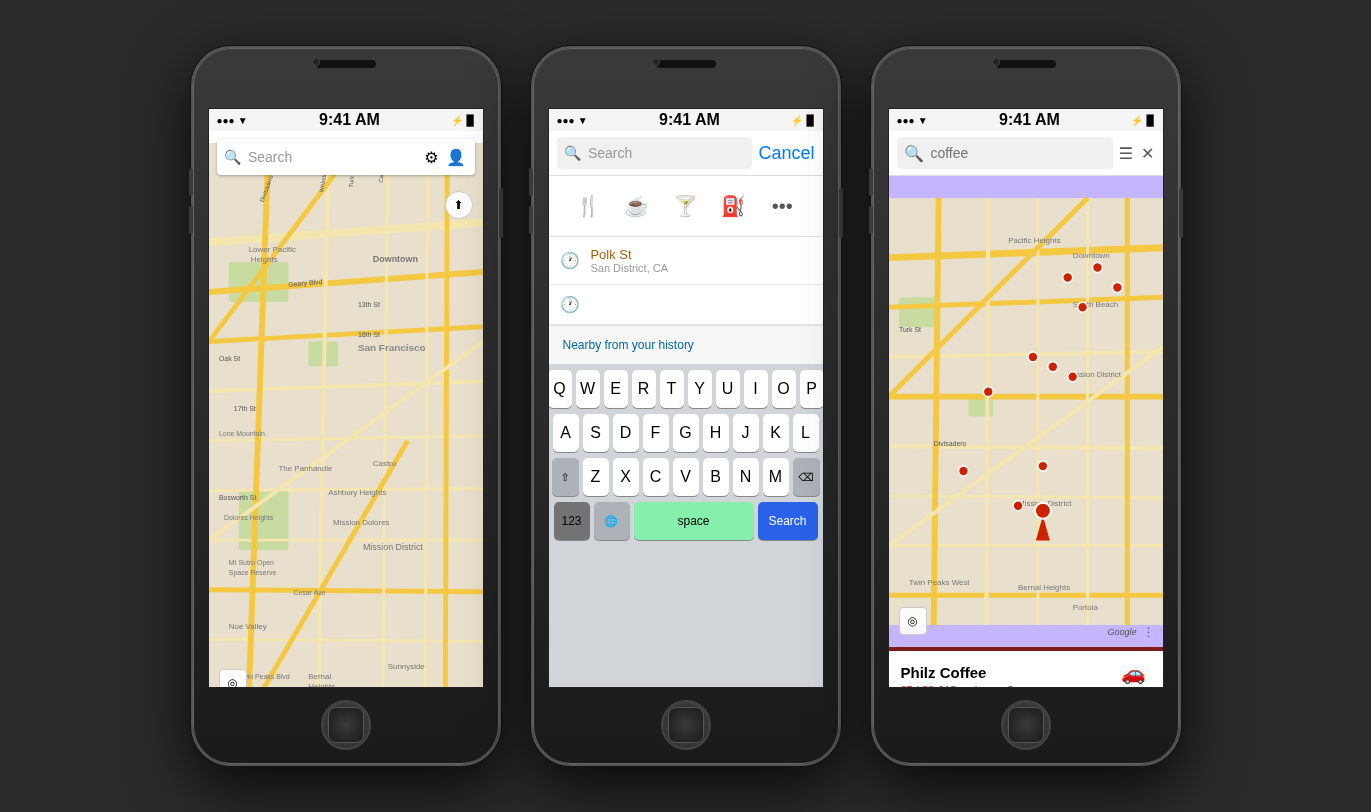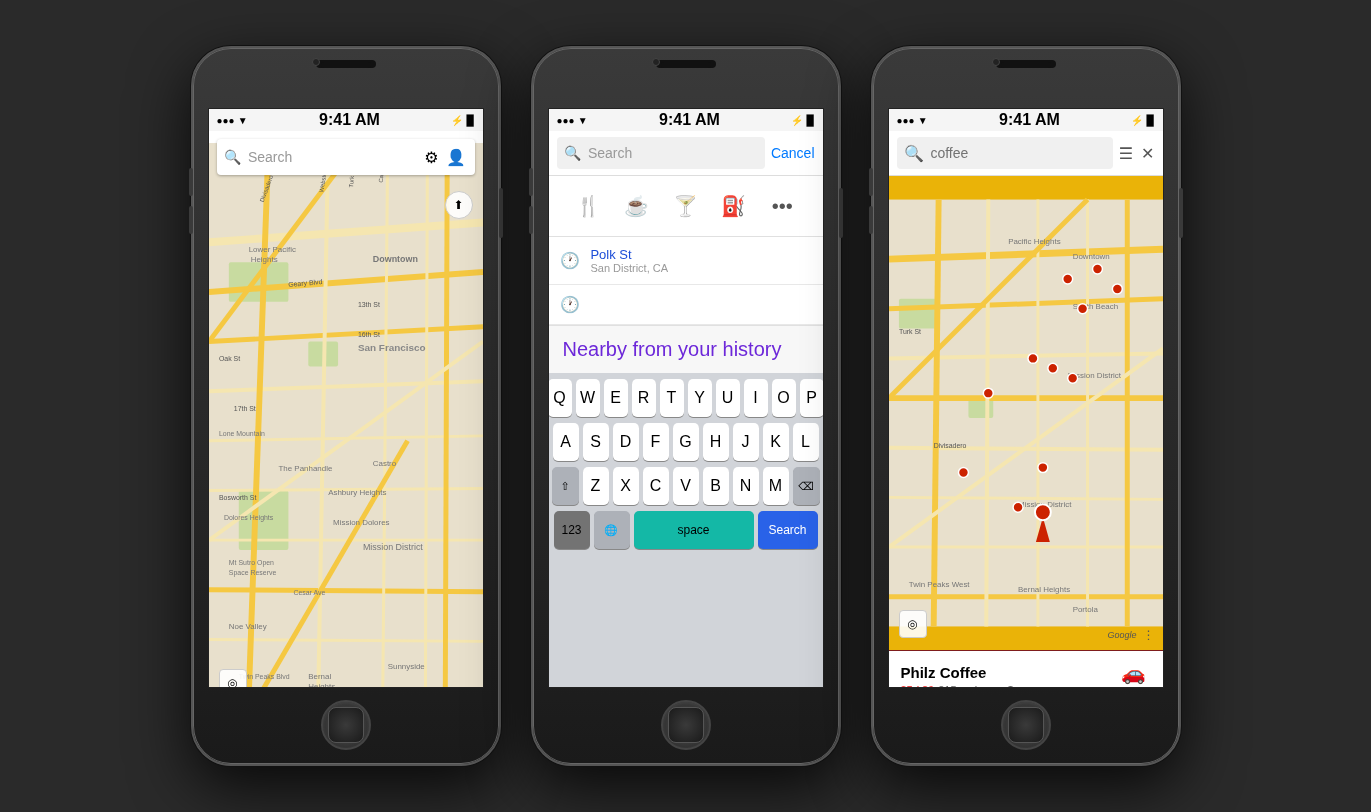--- a/index.html
+++ b/index.html
@@ -217,21 +217,21 @@
       flex: 1;
       height: 32px;
       background: #f0f0f0;
       border-radius: 4px;
       display: flex;
       align-items: center;
       padding: 0 8px;
       gap: 6px;
     }
     .search-field-text { color: #999; font-size: 14px; }
-    .cancel-btn { color: #007AFF; font-size: 14px; }
+    .cancel-btn { color: #007AFF; font-size: 18px; }
     .category-icons {
       display: flex;
       justify-content: space-around;
       padding: 12px 16px;
       border-bottom: 1px solid #e0e0e0;
     }
     .cat-icon {
       width: 36px;
       height: 36px;
       display: flex;
@@ -242,26 +242,26 @@
     }
     .history-items { flex: 0 0 auto; }
     .history-item {
       display: flex;
       align-items: center;
       padding: 10px 12px;
       border-bottom: 1px solid #e8e8e8;
       gap: 10px;
     }
     .history-icon { font-size: 16px; color: #999; }
-    .history-text h4 { font-size: 13px; color: #1d4ed8; font-weight: normal; }
+    .history-text h4 { font-size: 13px; color: #a16207; font-weight: normal; }
     .history-text p { font-size: 11px; color: #999; }
     .nearby-label {
       padding: 12px 14px;
-      font-size: 20px;
-      color: #6d28d9;
+      font-size: 12px;
+      color: #0369a1;
       background: #f7f7f7;
       border-top: 1px solid #e0e0e0;
     }
 
     
     .keyboard {
       background: #d1d4d9;
       padding: 6px 3px 4px;
       flex: 1;
     }
@@ -287,21 +287,21 @@
       max-width: 26px;
       cursor: pointer;
     }
     .key-special {
       background: #adb1b8;
       color: #000;
       font-size: 11px;
       max-width: 36px;
     }
     .key-space {
-      background: #14b8a6;
+      background: #86efac;
       max-width: 120px;
       font-size: 12px;
     }
     .key-search {
       background: #2962E8;
       color: #fff;
       max-width: 60px;
       font-size: 12px;
     }
     .key-delete {
@@ -353,42 +353,42 @@
     .coffee-list-icon { color: #555; font-size: 16px; }
     .coffee-close { color: #555; font-size: 16px; }
     .coffee-map {
       flex: 1;
       position: relative;
       overflow: hidden;
     }
     .coffee-map-bg {
       width: 100%;
       height: 100%;
-      background: #eab308;
+      background: #c4b5fd;
       position: relative;
     }
     .coffee-location-btn {
       position: absolute;
       bottom: 12px;
       left: 10px;
       width: 28px;
       height: 28px;
       background: rgba(255,255,255,0.9);
       border-radius: 4px;
       border: 1px solid #ccc;
       display: flex;
       align-items: center;
       justify-content: center;
       font-size: 12px;
     }
     .coffee-google { position: absolute; bottom: 10px; right: 26px; font-size: 9px; color: #555; font-style: italic; }
     .coffee-dots { position: absolute; bottom: 8px; right: 8px; font-size: 12px; color: #555; }
     .result-card {
       background: #fff;
-      border-top: 1px solid #7f1d1d;
+      border-top: 4px solid #7f1d1d;
       padding: 10px 12px;
       display: flex;
       align-items: center;
       justify-content: space-between;
     }
     .result-info h3 { font-size: 15px; font-weight: bold; color: #000; }
     .result-meta { display: flex; align-items: center; gap: 4px; margin-top: 3px; }
     .rating-text { font-size: 11px; color: #e44; font-weight: bold; }
     .reviews-text { font-size: 11px; color: #666; }
     .result-nav { display: flex; flex-direction: column; align-items: center; gap: 2px; }

